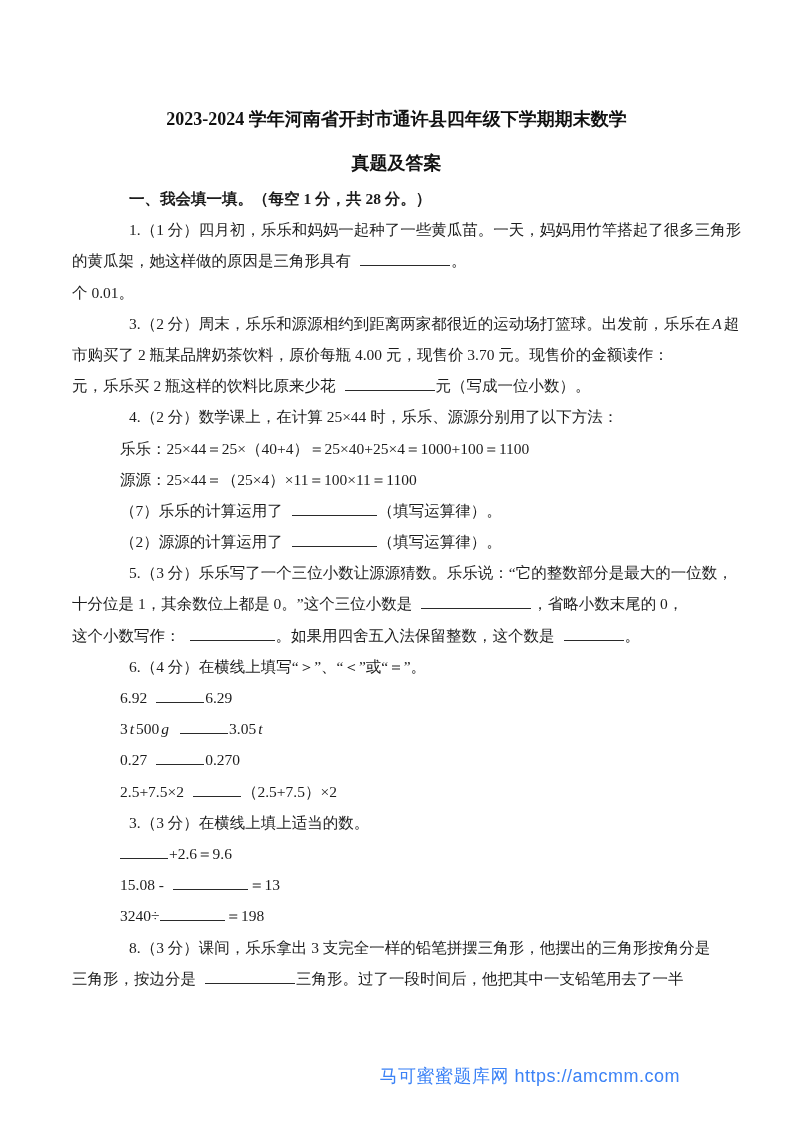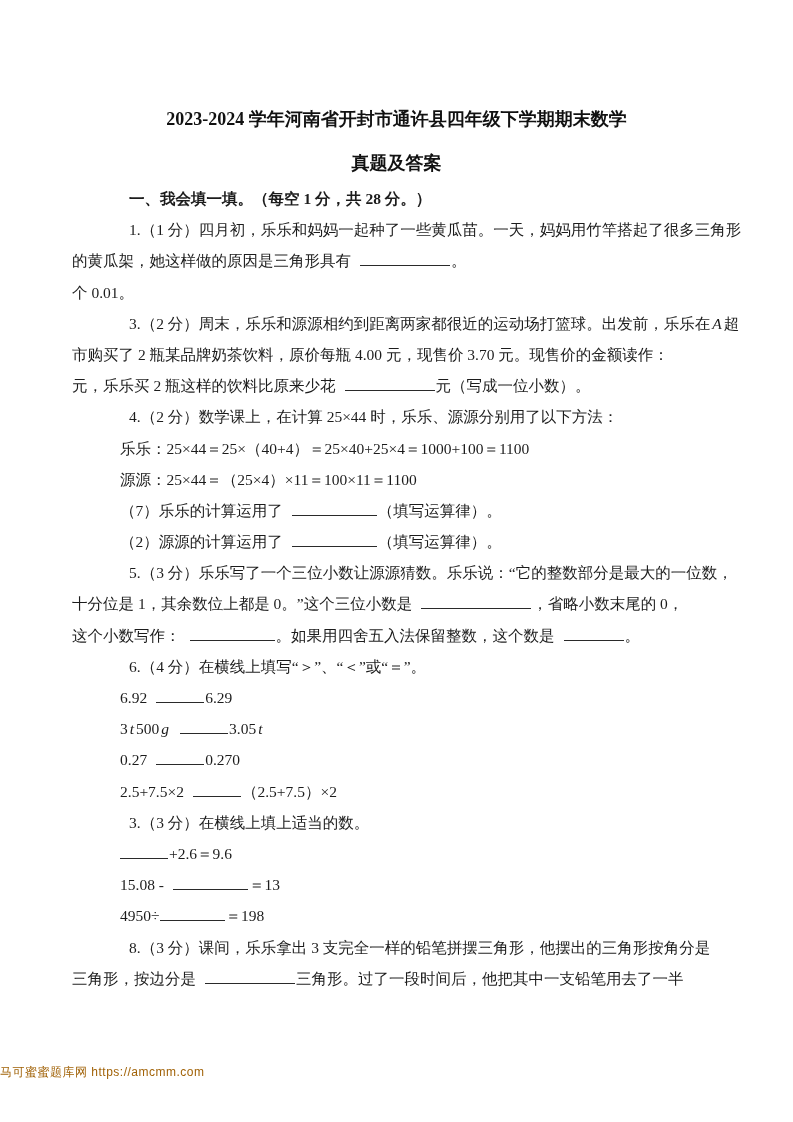--- a/index.html
+++ b/index.html
@@ -30,23 +30,23 @@
     height:14px;
     vertical-align:baseline;
     margin:0 1px 0 9px;
   }
   .blank.ml0{margin-left:0;}
   .w48{width:48px}.w60{width:60px}.w65{width:65px}.w75{width:75px}
   .w85{width:85px}.w90{width:90px}.w100{width:100px}.w110{width:110px}
   i.var{font-style:italic;padding:0 2px;}
   .footer{
     position:absolute;top:1064px;left:0;width:680px;
-    text-align:left;
+    text-align:right;
     font-family:"Liberation Sans","DejaVu Sans",sans-serif;
-    font-size:12px;color:#a16207;letter-spacing:0.5px;
+    font-size:18px;color:#3b82f6;letter-spacing:0.5px;
   }
 </style>
 </head>
 <body>
 
 <div class="page">
 
   <div class="title-block">
     <div>2023-2024 学年河南省开封市通许县四年级下学期期末数学</div>
     <div>真题及答案</div>
@@ -77,21 +77,21 @@
 
     <div class="line indent-q">6.（4 分）在横线上填写“＞”、“＜”或“＝”。</div>
     <div class="line indent-s"><span>6.92</span><span class="blank w48"></span><span>6.29</span></div>
     <div class="line indent-s"><span>3</span><i class="var">t</i><span>500</span><i class="var">g</i><span class="blank w48"></span><span>3.05</span><i class="var">t</i></div>
     <div class="line indent-s"><span>0.27</span><span class="blank w48"></span><span>0.270</span></div>
     <div class="line indent-s"><span>2.5+7.5×2</span><span class="blank w48"></span><span>（2.5+7.5）×2</span></div>
 
     <div class="line indent-q">3.（3 分）在横线上填上适当的数。</div>
     <div class="line indent-s"><span class="blank w48 ml0"></span><span>+2.6＝9.6</span></div>
     <div class="line indent-s"><span>15.08 -</span><span class="blank w75"></span><span>＝13</span></div>
-    <div class="line indent-s"><span>4950÷</span><span class="blank w65 ml0"></span><span>＝198</span></div>
+    <div class="line indent-s"><span>3240÷</span><span class="blank w65 ml0"></span><span>＝198</span></div>
 
     <div class="line indent-q">8.（3 分）课间，乐乐拿出 3 支完全一样的铅笔拼摆三角形，他摆出的三角形按角分是</div>
     <div class="line indent-c"><span>三角形，按边分是</span><span class="blank w90"></span><span>三角形。过了一段时间后，他把其中一支铅笔用去了一半</span></div>
 
   </div>
 
   <div class="footer">马可蜜蜜题库网 https://amcmm.com</div>
 
 </div>
 

